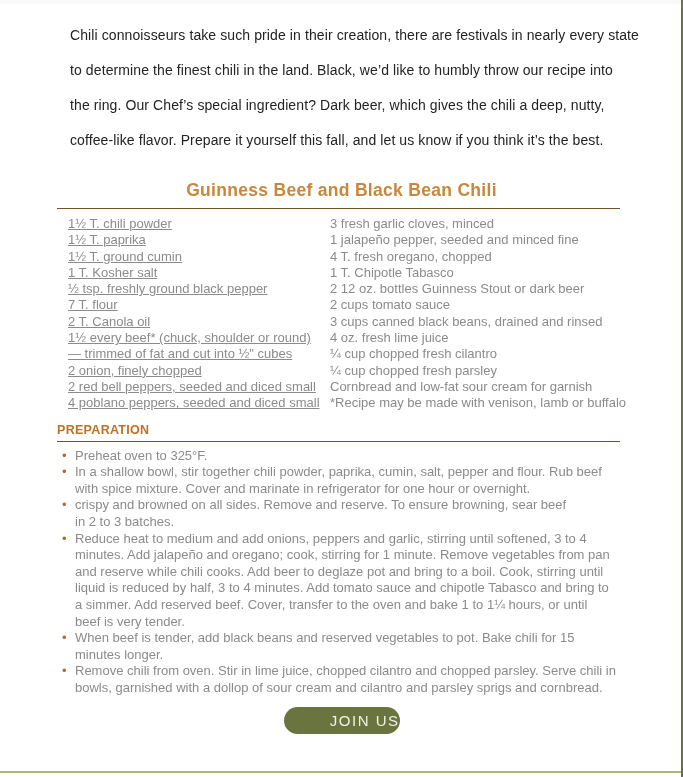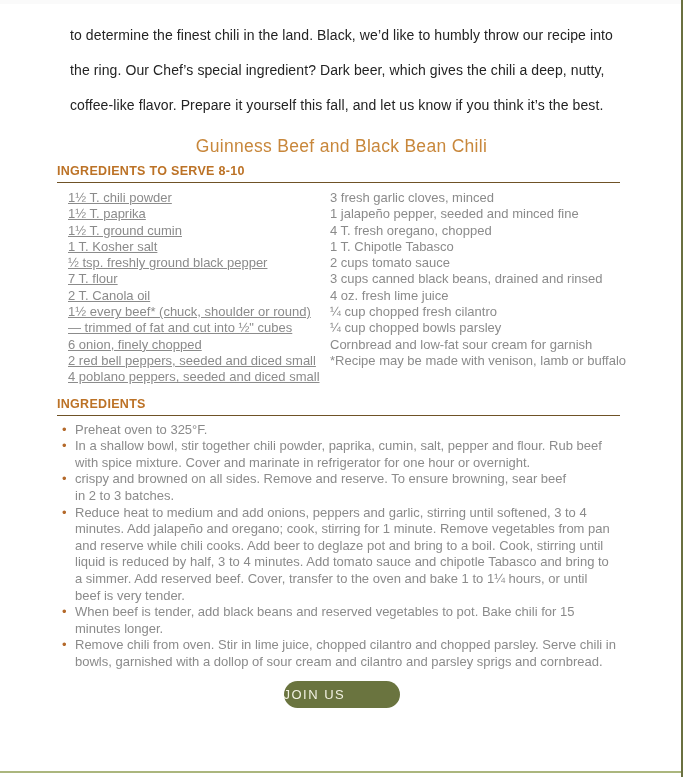--- a/index.html
+++ b/index.html
@@ -39,23 +39,23 @@
     padding: 18px 0 0 70px;
     font-size: 14px;
     letter-spacing: 0.1px;
     color: var(--intro-text, #232323);
   }
   .intro .line {
     line-height: 35px;
     white-space: nowrap;
   }
   .title {
-    margin: 13px 0 0 0;
+    margin: 22px 0 0 0;
     text-align: center;
-    font-weight: normal;
+    font-weight: bold;
     font-size: 17.5px;
     letter-spacing: 0.3px;
     color: var(--title, #c8873b);
   }
   section { margin: 0 63px 0 57px; }
   .ingredients-section { margin-top: 7px; }
   .preparation-section { margin-top: 11px; }
   .sec-head {
     margin: 0;
     font-size: 12.5px;
@@ -99,78 +99,79 @@
   .join-btn {
     display: block;
     margin: 11px auto 12px auto;
     width: 116px;
     height: 27px;
     border: none;
     border-radius: 14px;
     background: var(--button-bg, #6a743f);
     color: var(--button-text, #f2f1e2);
     font-family: "Liberation Sans", sans-serif;
-    font-size: 13px;
+    font-size: 15px;
     letter-spacing: 1.5px;
-    text-align: left;
+    text-align: right;
     line-height: 27px;
     padding: 0;
     cursor: pointer;
   }
 </style>
 </head>
 <body style="--title: #c8873b; --heading: #bc7226; --rule: #6f5226; --body-gray: #8b8b8b; --intro-text: #232323; --bullet: #b4692a; --button-bg: #6a743f; --button-text: #f2f1e2; --border-right: #6a7040; --border-bottom: #abb67e;">
 
 <div class="page">
   <div class="top-band"></div>
 
   <div class="intro">
+      <div class="line">Chili connoisseurs take such pride in their creation, there are festivals in nearly every state</div>
       <div class="line">to determine the finest chili in the land. Black, we’d like to humbly throw our recipe into</div>
       <div class="line">the ring. Our Chef’s special ingredient? Dark beer, which gives the chili a deep, nutty,</div>
       <div class="line">coffee-like flavor. Prepare it yourself this fall, and let us know if you think it’s the best.</div>
     </div>
 
   <h1 class="title">Guinness Beef and Black Bean Chili</h1>
 
   <section class="ingredients-section">
-    <h2 class="sec-head">INGREDIENTS TO SERVE 8-10</h2>
     <div class="rule"></div>
     <div class="ing-row">
       <div class="ing-col left">
           <div class="line">1½ T. chili powder</div>
           <div class="line">1½ T. paprika</div>
           <div class="line">1½ T. ground cumin</div>
           <div class="line">1 T. Kosher salt</div>
           <div class="line">½ tsp. freshly ground black pepper</div>
           <div class="line">7 T. flour</div>
           <div class="line">2 T. Canola oil</div>
           <div class="line">1½ every beef* (chuck, shoulder or round)</div>
           <div class="line">— trimmed of fat and cut into ½" cubes</div>
-          <div class="line">6 onion, finely chopped</div>
+          <div class="line">2 onion, finely chopped</div>
           <div class="line">2 red bell peppers, seeded and diced small</div>
           <div class="line">4 poblano peppers, seeded and diced small</div>
         </div>
       <div class="ing-col right">
           <div class="line">3 fresh garlic cloves, minced</div>
           <div class="line">1 jalapeño pepper, seeded and minced fine</div>
           <div class="line">4 T. fresh oregano, chopped</div>
           <div class="line">1 T. Chipotle Tabasco</div>
+          <div class="line">2 12 oz. bottles Guinness Stout or dark beer</div>
           <div class="line">2 cups tomato sauce</div>
           <div class="line">3 cups canned black beans, drained and rinsed</div>
           <div class="line">4 oz. fresh lime juice</div>
           <div class="line">¼ cup chopped fresh cilantro</div>
-          <div class="line">¼ cup chopped bowls parsley</div>
+          <div class="line">¼ cup chopped fresh parsley</div>
           <div class="line">Cornbread and low-fat sour cream for garnish</div>
           <div class="line">*Recipe may be made with venison, lamb or buffalo</div>
         </div>
     </div>
   </section>
 
   <section class="preparation-section">
-    <h2 class="sec-head">INGREDIENTS</h2>
+    <h2 class="sec-head">PREPARATION</h2>
     <div class="rule"></div>
     <ul class="prep-list">
         <li>
           <div class="line">Preheat oven to 325°F.</div>
         </li>
         <li>
           <div class="line">In a shallow bowl, stir together chili powder, paprika, cumin, salt, pepper and flour. Rub beef</div>
           <div class="line">with spice mixture. Cover and marinate in refrigerator for one hour or overnight.</div>
         </li>
         <li>

